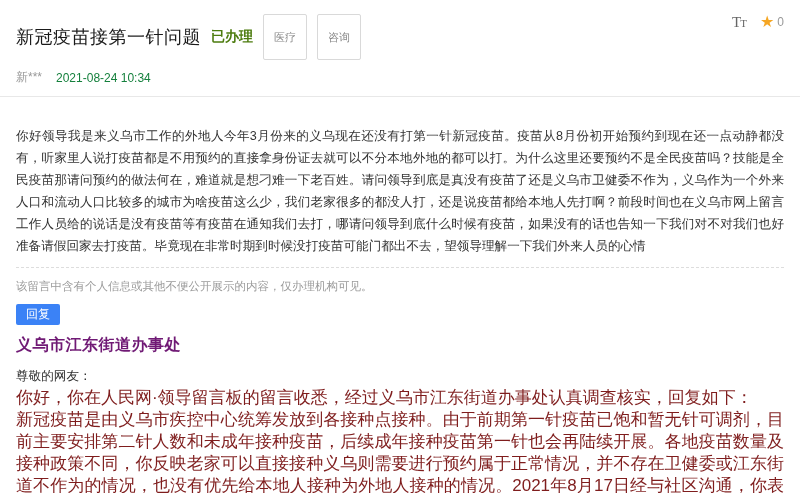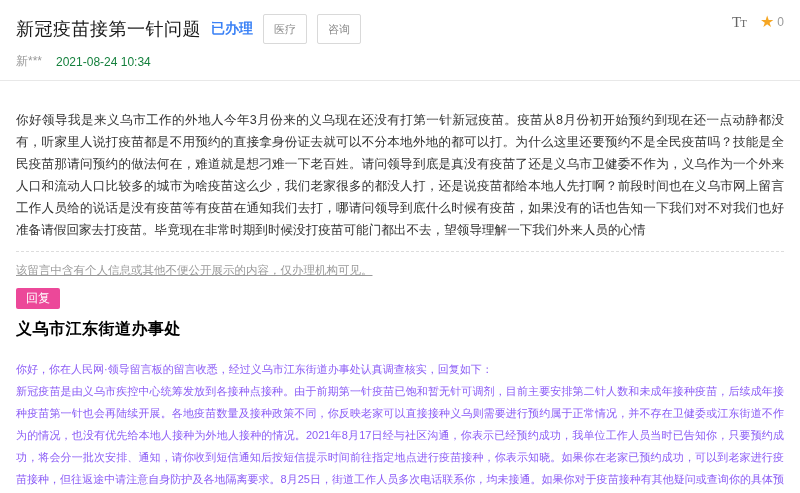--- a/index.html
+++ b/index.html
@@ -32,29 +32,29 @@
     align-items: center;
     gap: 10px;
   }
   .page-title {
     font-size: 18px;
     font-weight: normal;
     color: #1a1a1a;
     letter-spacing: 0.5px;
   }
   .status-badge {
-    color: #3b82f6;
+    color: #4d7c0f;
     font-size: 14px;
     font-weight: bold;
   }
   .tag {
     border: 1px solid #d9d9d9;
     color: #888;
     font-size: 11px;
-    padding: 6px 10px;
+    padding: 14px 10px;
     border-radius: 2px;
     background: #fff;
     line-height: 16px;
   }
   .meta-row {
     margin-top: 9px;
     font-size: 12px;
     color: #999;
     display: flex;
     align-items: center;
@@ -110,54 +110,53 @@
     text-indent: 0;
     margin-top: 16px;
   }
   .privacy-note {
     margin-top: 10px;
     padding-top: 9px;
     border-top: 1px dashed #ddd;
     font-size: 11.5px;
     color: #9a9a9a;
     line-height: 18px;
-    text-decoration: underline;
   }
 
   
   .reply-label-wrap {
     padding: 0 16px;
     margin-top: 9px;
   }
   .reply-label {
     display: inline-block;
-    background: #ec4899;
+    background: #3b82f6;
     color: #fff;
     font-size: 12px;
     padding: 3px 10px;
     border-radius: 2px;
     line-height: 15px;
   }
 
   
   .reply-block {
     padding: 0 16px;
     margin-top: 10px;
   }
   .reply-org {
-    color: #000000;
+    color: #701a75;
     font-size: 16px;
     font-weight: bold;
-    margin-bottom: 18px;
+    margin-bottom: 9px;
     letter-spacing: 0.5px;
   }
   .reply-text {
-    font-size: 11px;
+    font-size: 17px;
     line-height: 22px;
-    color: #8b5cf6;
+    color: #7f1d1d;
     text-align: justify;
   }
   .reply-salutation {
     font-size: 12.6px;
     line-height: 22px;
     color: #333;
     margin-bottom: 0;
   }
 </style>
 </head>
@@ -189,18 +188,19 @@
     <div class="question-body">你好领导我是来义乌市工作的外地人今年3月份来的义乌现在还没有打第一针新冠疫苗。疫苗从8月份初开始预约到现在还一点动静都没有，听家里人说打疫苗都是不用预约的直接拿身份证去就可以不分本地外地的都可以打。为什么这里还要预约不是全民疫苗吗？技能是全民疫苗那请问预约的做法何在，难道就是想刁难一下老百姓。请问领导到底是真没有疫苗了还是义乌市卫健委不作为，义乌作为一个外来人口和流动人口比较多的城市为啥疫苗这么少，我们老家很多的都没人打，还是说疫苗都给本地人先打啊？前段时间也在义乌市网上留言工作人员给的说话是没有疫苗等有疫苗在通知我们去打，哪请问领导到底什么时候有疫苗，如果没有的话也告知一下我们对不对我们也好准备请假回家去打疫苗。毕竟现在非常时期到时候没打疫苗可能门都出不去，望领导理解一下我们外来人员的心情</div>
     <div class="privacy-note">该留言中含有个人信息或其他不便公开展示的内容，仅办理机构可见。</div>
   </div>
 
   <div class="reply-label-wrap">
     <span class="reply-label">回复</span>
   </div>
 
   <div class="reply-block">
     <div class="reply-org">义乌市江东街道办事处</div>
+    <div class="reply-salutation">尊敬的网友：</div>
     <div class="reply-text">你好，你在人民网·领导留言板的留言收悉，经过义乌市江东街道办事处认真调查核实，回复如下：</div>
     <div class="reply-text"><span>新冠疫苗是由义乌市疾控中心统筹发放到各接种点接种。由于前期第一针疫苗已饱和暂无针可调剂，目前主要安排第二针人数和未成年接种疫苗，后续成年接种疫苗第一针也会再陆续开展。各地疫苗数量及接种政策不同，你反映老家可以直接接种义乌则需要进行预约属于正常情况，并不存在卫健委或江东街道不作为的情况，也没有优先给本地人接种为外地人接种的情况。2021年8月17日经与社区沟通，你表示已经预约成功，我单位工作人员当时已告知你，只要预约成功，将会分一批次安排、通知，请你收到短信通知后按短信提示时间前往指定地点进行疫苗接种，你表示知晓。如果你在老家已预约成功，可以到老家进行疫苗接种，但往返途中请注意自身防护及各地隔离要求。8月25日，街道工作人员多次电话联系你，均未接通。如果你对于疫苗接种有其他疑问或查询你的具体预约顺序，可以拨打江东街道疾控站电话</span></div>
 
   </div>
 
 </div>
 
 </body></html>

